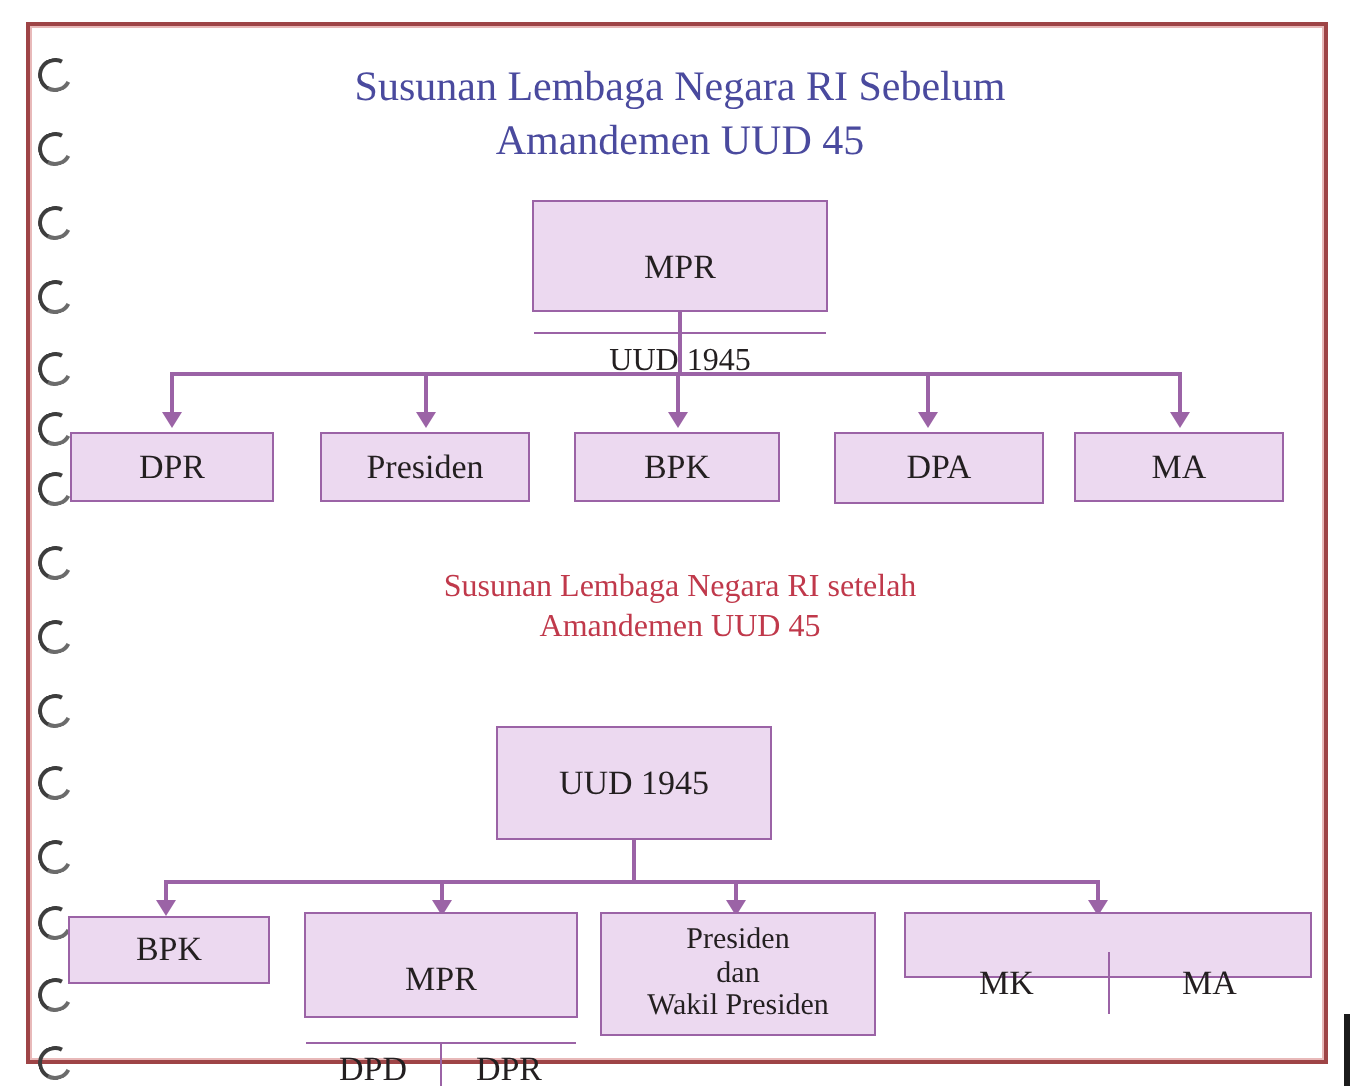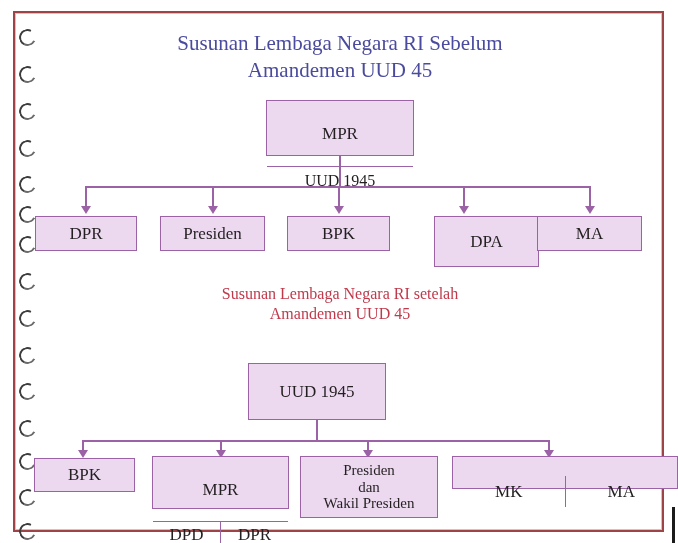--- a/index.html
+++ b/index.html
@@ -189,21 +189,21 @@
   <div class="vline" style="left:338px; top:186px; height:22px;"></div>
   <div class="arrowhead" style="left:334px; top:206px;"></div>
   <div class="vline" style="left:463px; top:186px; height:22px;"></div>
   <div class="arrowhead" style="left:459px; top:206px;"></div>
   <div class="vline" style="left:589px; top:186px; height:22px;"></div>
   <div class="arrowhead" style="left:585px; top:206px;"></div>
 
   <div class="box" style="left:35px; top:216px; width:102px; height:35px;">DPR</div>
   <div class="box" style="left:160px; top:216px; width:105px; height:35px;">Presiden</div>
   <div class="box" style="left:287px; top:216px; width:103px; height:35px;">BPK</div>
-  <div class="box" style="left:434px; top:216px; width:105px; height:51px;">DPA</div>
+  <div class="box" style="left:417px; top:216px; width:105px; height:36px;">DPA</div>
   <div class="box" style="left:537px; top:216px; width:105px; height:35px;">MA</div>
 
   <div class="title" id="title-after">Susunan Lembaga Negara RI setelah
 Amandemen UUD 45</div>
 
   <div class="box" style="left:248px; top:363px; width:138px; height:57px;">UUD 1945</div>
 
   <div class="vline" style="left:316px; top:420px; height:21px;"></div>
   <div class="hline" style="left:82px; top:440px; width:467px;"></div>
 
@@ -223,20 +223,20 @@
     <div class="splitrow divider-top" style="height:26px; border-top:1.5px solid #9b63a6;">
       <div class="cell">DPD</div>
       <div class="cell">DPR</div>
     </div>
   </div>
 
   <div class="box" style="left:300px; top:456px; width:138px; height:62px; font-size:15px;">Presiden
 dan
 Wakil Presiden</div>
 
-  <div class="box stack" style="left:452px; top:456px; width:226px; height:33px;">
+  <div class="box stack" style="left:452px; top:456px; width:204px; height:33px;">
     <div class="splitrow" style="height:100%;">
       <div class="cell">MK</div>
       <div class="cell">MA</div>
     </div>
   </div>
 
 </div>
 
 </body></html>

